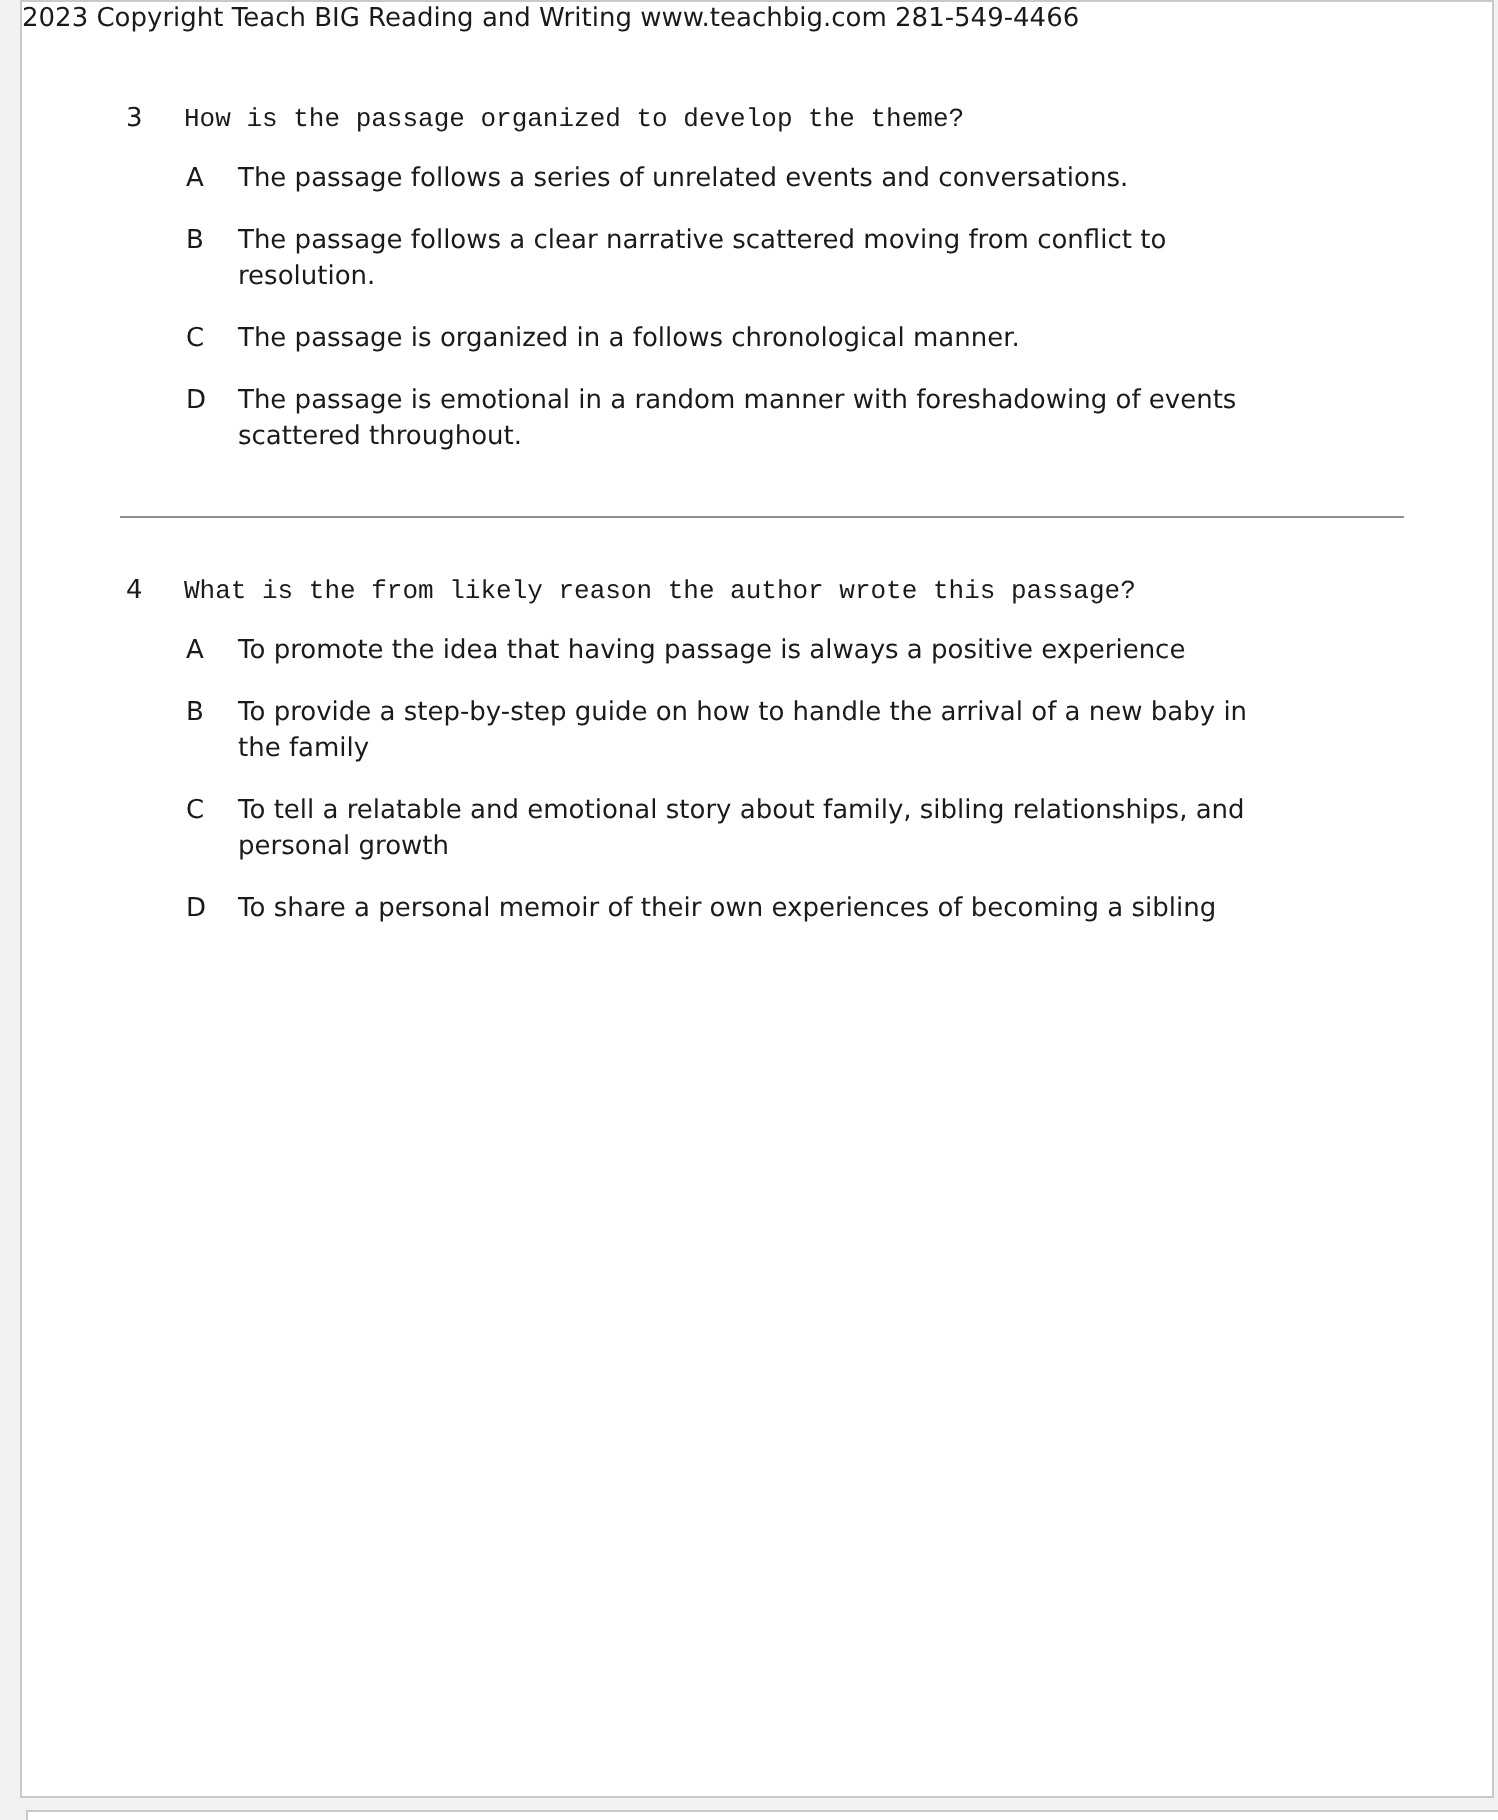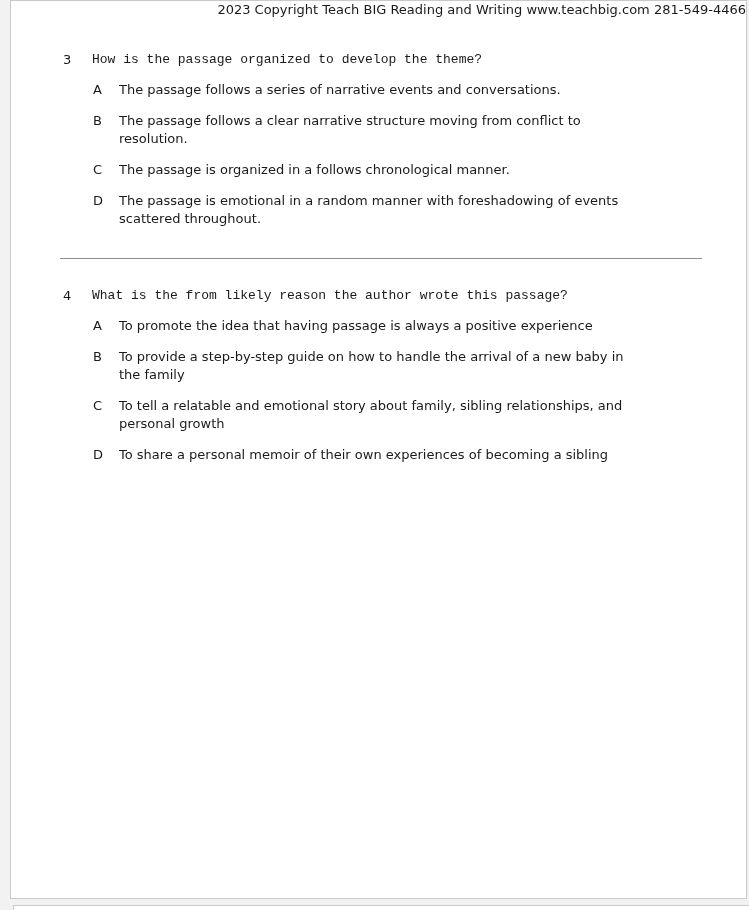--- a/index.html
+++ b/index.html
@@ -34,21 +34,21 @@
     height: 12px;
     box-sizing: border-box;
     background: #ffffff;
     border: 1px solid #c9c9c9;
   }
   .page-header {
     position: absolute;
     top: 1px;
     left: 0;
     width: 100%;
-    text-align: right;
+    text-align: left;
     font-size: 13px;
     line-height: 16px;
     color: #1a1a1a;
   }
   .question {
     position: absolute;
     left: 52px;
     right: 38px;
     font-size: 13px;
     line-height: 18px;
@@ -97,25 +97,25 @@
 
     <div class="page-header">2023 Copyright Teach BIG Reading and Writing www.teachbig.com 281-549-4466</div>
 
     <div class="question" style="top:50px">
       <div class="q-head">
         <span class="q-num">3</span>
         <span class="q-text">How is the passage organized to develop the theme?</span>
       </div>
       <div class="option">
         <span class="opt-letter">A</span>
-        <span class="opt-text">The passage follows a series of narrative events and conversations.</span>
+        <span class="opt-text">The passage follows a series of unrelated events and conversations.</span>
       </div>
       <div class="option">
         <span class="opt-letter">B</span>
-        <span class="opt-text">The passage follows a clear narrative structure moving from conflict to
+        <span class="opt-text">The passage follows a clear narrative scattered moving from conflict to
 resolution.</span>
       </div>
       <div class="option">
         <span class="opt-letter">C</span>
         <span class="opt-text">The passage is organized in a follows chronological manner.</span>
       </div>
       <div class="option">
         <span class="opt-letter">D</span>
         <span class="opt-text">The passage is emotional in a random manner with foreshadowing of events
 scattered throughout.</span>

